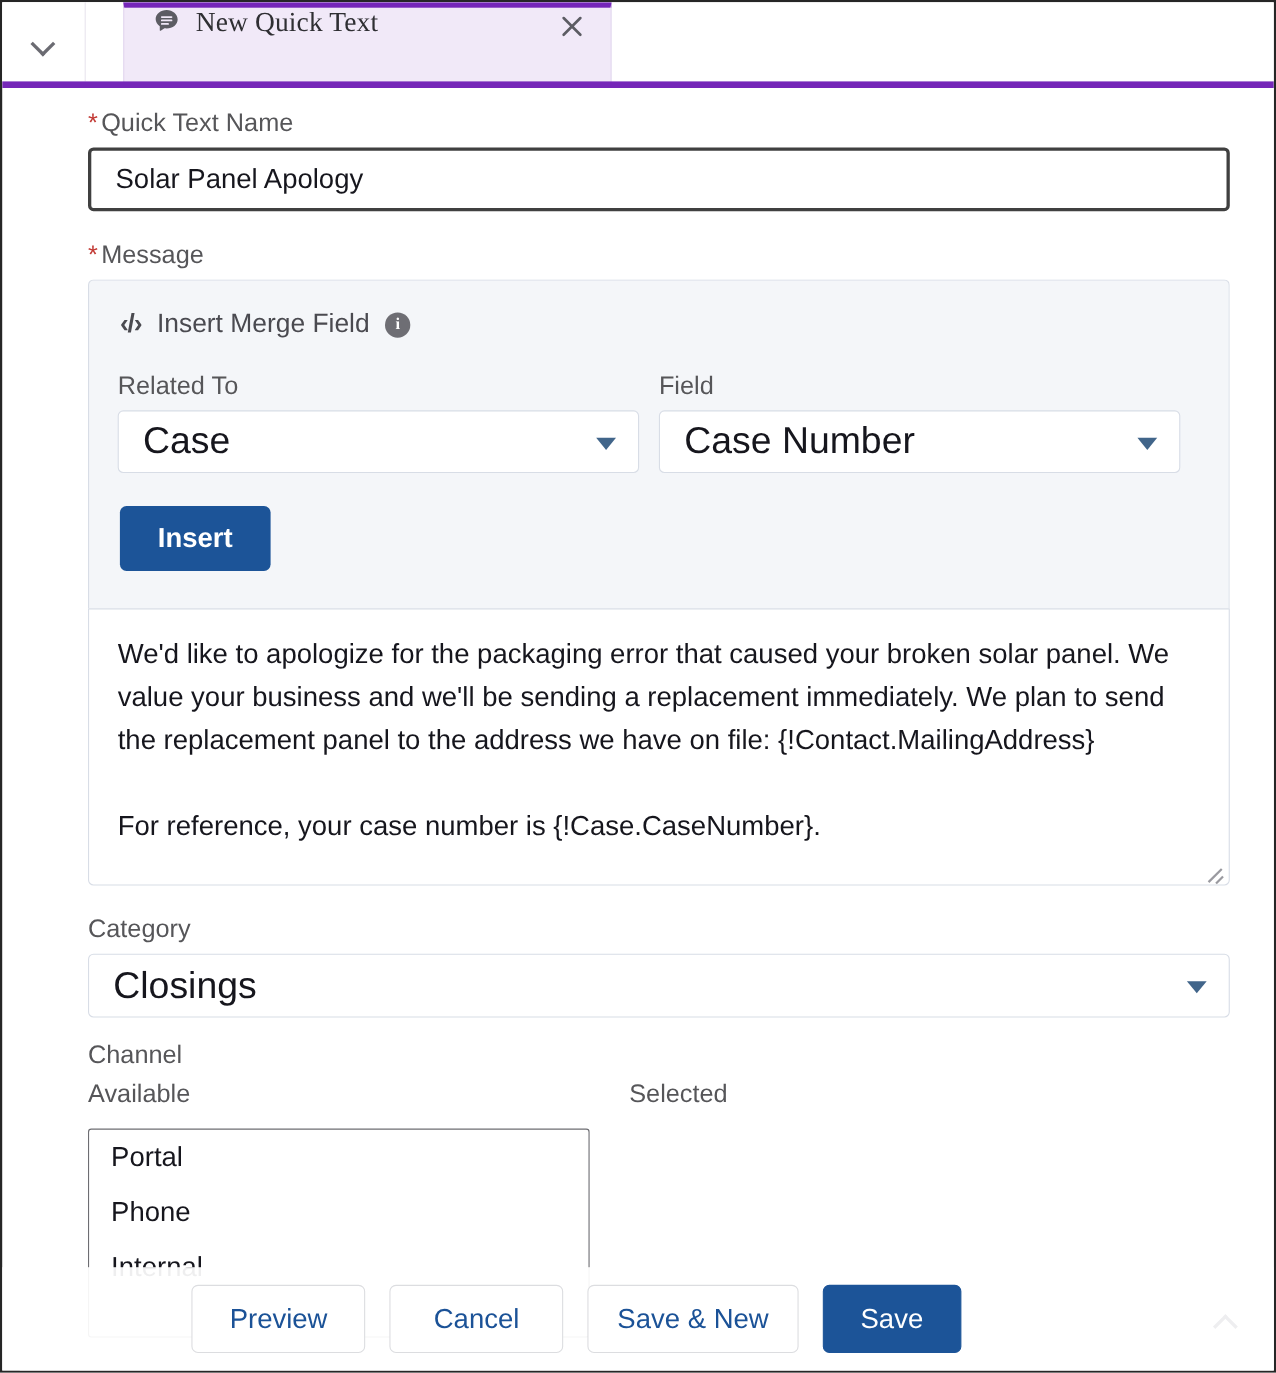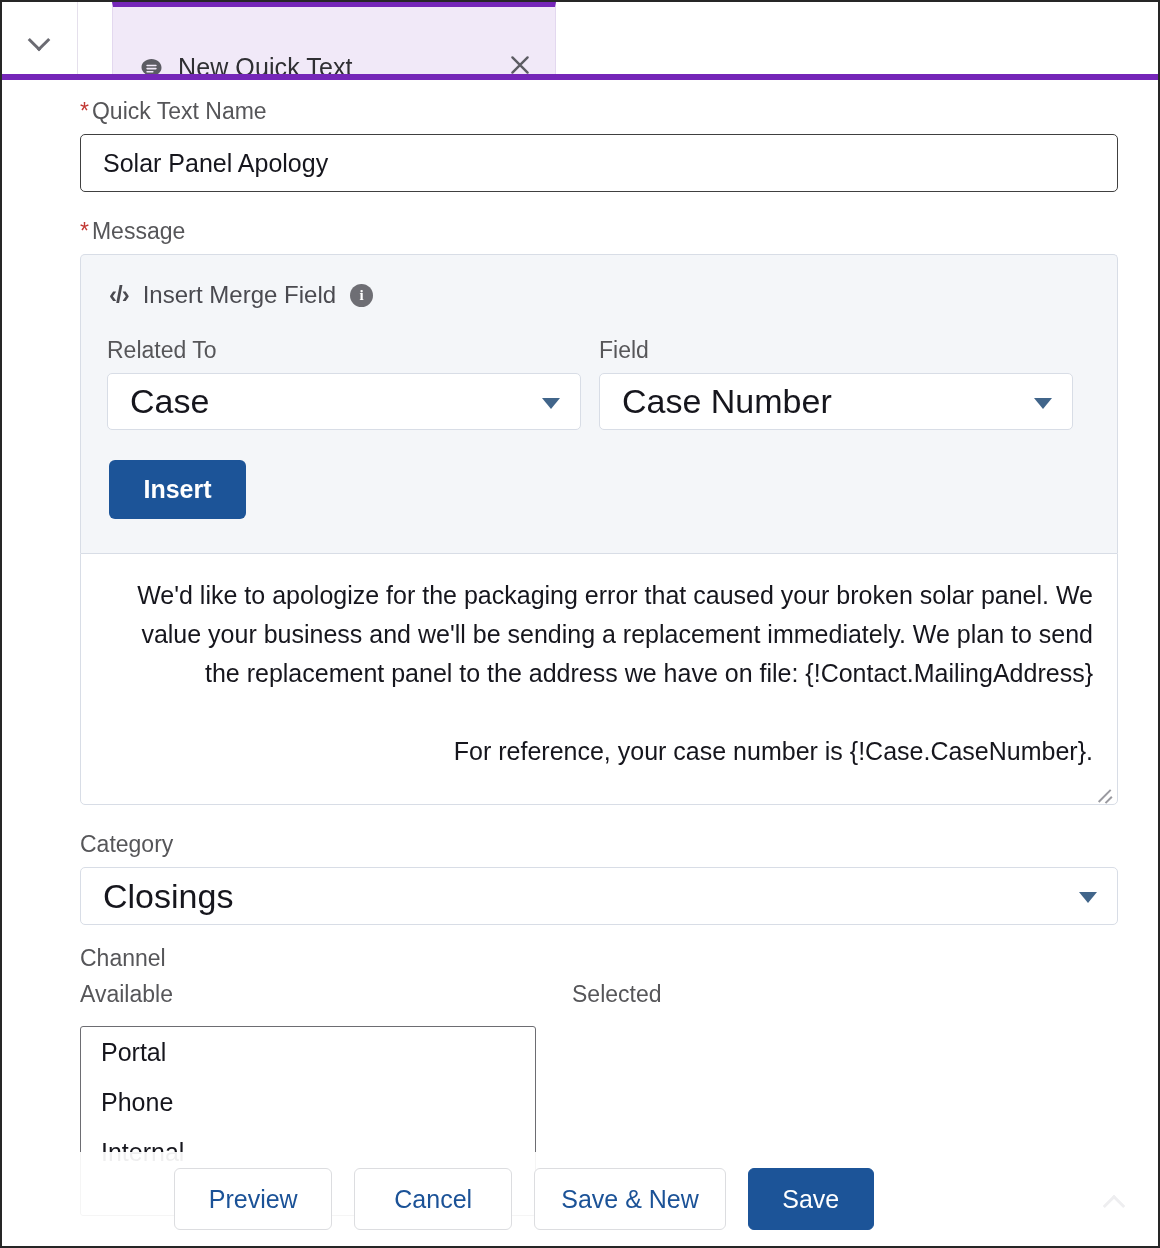--- a/index.html
+++ b/index.html
@@ -59,22 +59,23 @@
 
   .tab {
     position: relative;
     width: 444px;
     height: 80px;
     background: #f1e9f8;
     border-top: 5px solid #7526b8;
     border-left: 1px solid #e3d8ef;
     border-right: 1px solid #e3d8ef;
     display: flex;
-    align-items: flex-end;
+    align-items: flex-start;
     padding: 0 18px 0 26px;
+    font-family: Liberation Serif, serif;
   }
 
   .tab-icon {
     width: 25px; height: 25px;
     margin-right: 14px;
     flex: 0 0 auto;
     display: block;
   }
 
   .tab-title {
@@ -121,21 +122,21 @@
   }
   .req {
     color: #c23934;
     font-size: 23px;
     margin-right: 3px;
   }
 
   .text-input {
     width: 1038px;
     height: 58px;
-    border: 1px solid #404040;
+    border: 3px solid #404040;
     border-radius: 5px;
     background: #ffffff;
     font-family: "Liberation Sans", sans-serif;
     font-size: 25px;
     color: #16161d;
     padding: 0 22px;
     outline: none;
     display: block;
   }
 
@@ -251,21 +252,20 @@
     padding: 22px 24px 14px 26px;
     overflow: hidden;
   }
   .msg-text {
     font-family: "Liberation Sans", sans-serif;
     font-size: 25px;
     line-height: 39px;
     color: #16161d;
     white-space: pre-wrap;
     word-wrap: break-word;
-    text-align: right;
   }
   .resize-grip {
     position: absolute;
     right: 4px; bottom: 3px;
     width: 18px; height: 18px;
   }
   .resize-grip::before,
   .resize-grip::after {
     content: "";
     position: absolute;

